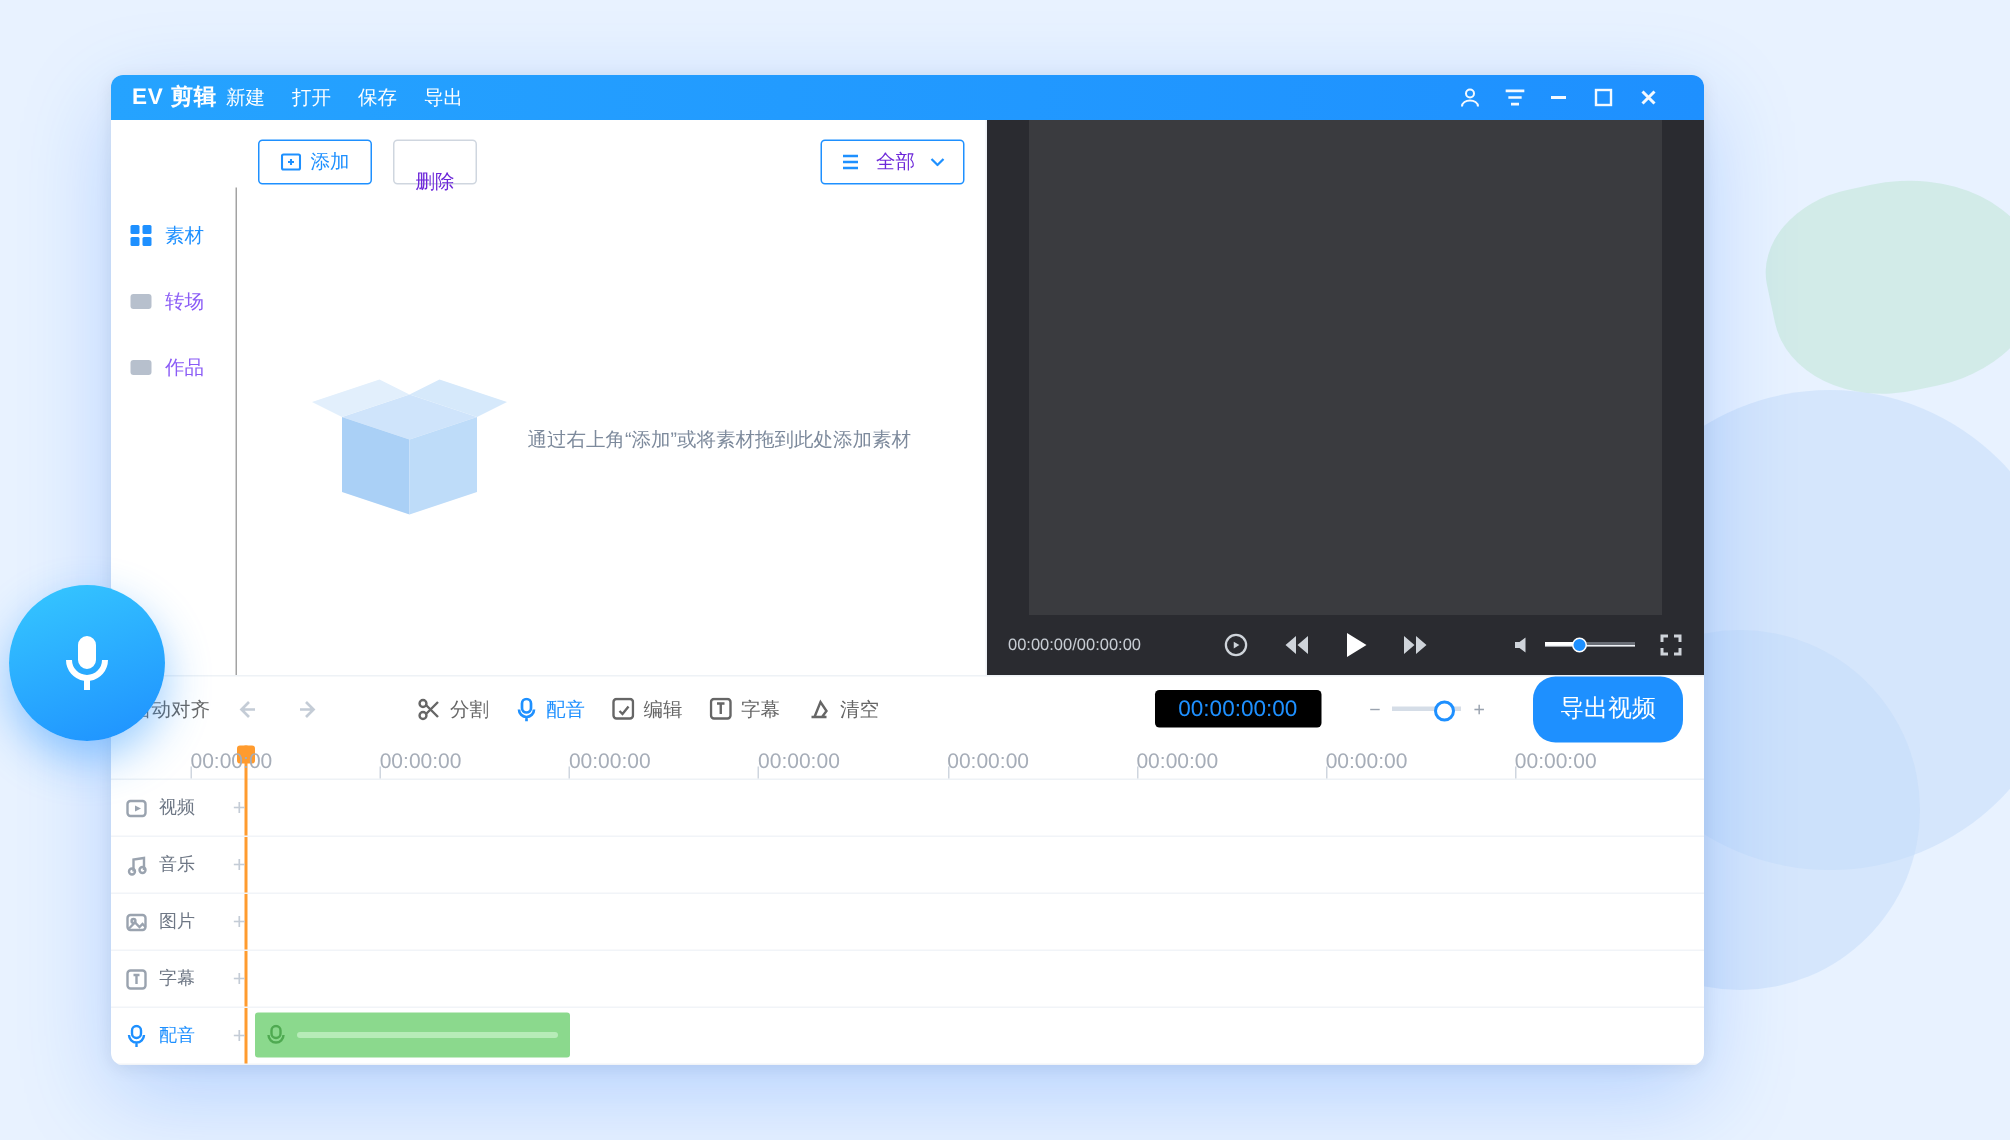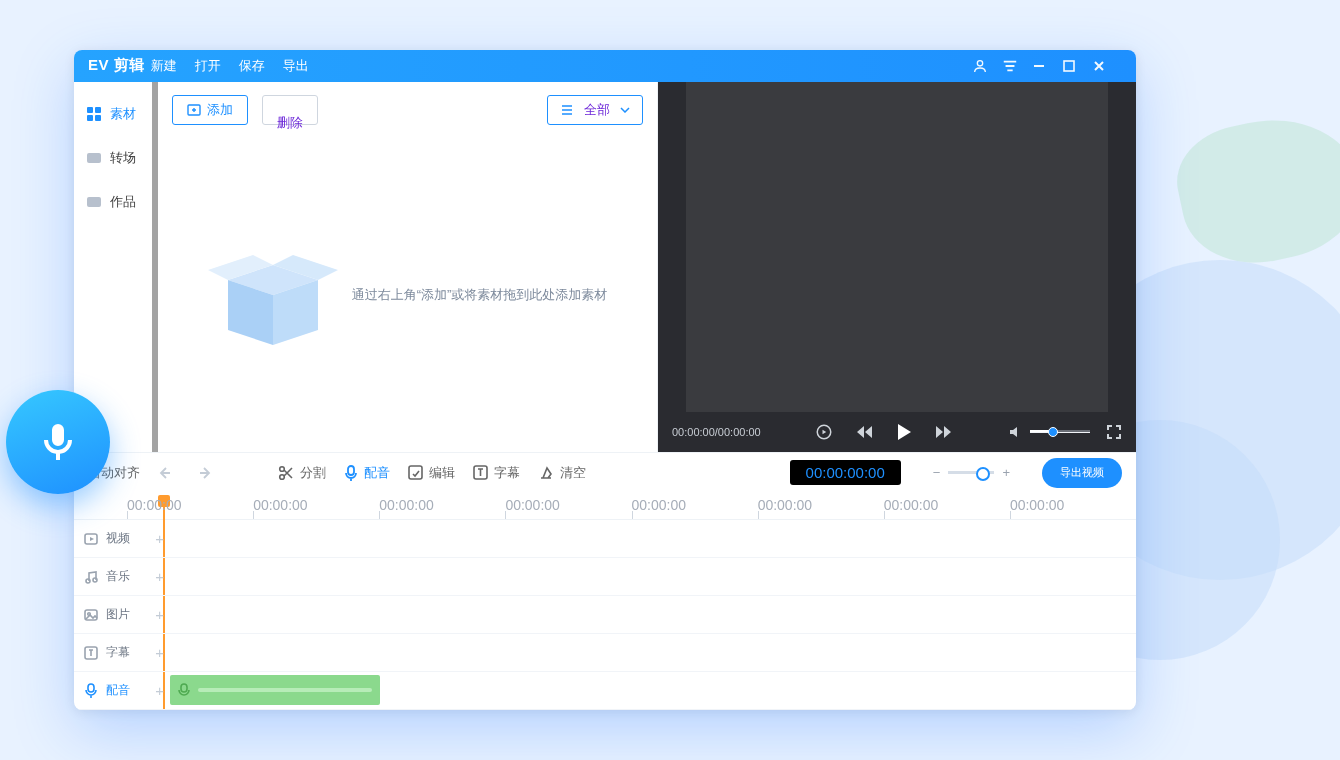--- a/index.html
+++ b/index.html
@@ -17,22 +17,22 @@
 
 .titlebar { height: 40px; background: linear-gradient(90deg,#25a3ff,#1e90ff); display:flex; align-items:center; color:#fff; font-size:13px; padding:0 14px; }
 .titlebar .logo { font-weight:700; font-size:15px; letter-spacing:.5px; margin-right:6px; }
 .titlebar .menus { display:flex; gap:18px; }
 .titlebar .menus span { cursor:pointer; }
 .titlebar .spacer { flex:1; }
 .titlebar .winbtn { width:30px; text-align:center; cursor:pointer; opacity:.95;}
 
 
 .main { flex:0 0 auto; height:370px; display:flex; }
-.sidebar { width:84px; border-right:6px solid #a3a3a3; padding-top:10px; }
-.sidebar .tab { display:flex; align-items:center; gap:8px; padding:0 12px; height:44px; font-size:13px; color:#404040; cursor:pointer; }
+.sidebar { width:84px; border-right:1px solid #a3a3a3; padding-top:10px;margin-top:45px; }
+.sidebar .tab { display:flex; align-items:center; gap:8px; padding:0 12px; height:44px; font-size:13px; color:#8b5cf6; cursor:pointer; }
 .sidebar .tab .sq { width:16px; height:16px; display:inline-flex; align-items:center; justify-content:center; }
 .sidebar .tab.active { color:#1e90ff; }
 
 .materials { flex:0 0 500px; display:flex; flex-direction:column; border-right:1px solid #eef2f6; }
 .materials .toolbar { height:56px; display:flex; align-items:center; padding:0 14px; gap:14px; }
 .btn-outline { height:30px; padding:12px 14px; border:1px solid #1e90ff; color:#1e90ff; background:#fff; border-radius:3px; display:inline-flex; align-items:center; gap:6px; font-size:13px; cursor:pointer; }
 .btn-outline.gray { border-color:#cfd6df; color:#6d28d9;flex-direction:column; }
 .mat-spacer { flex:1; }
 .dropdown { height:30px; border:1px solid #1e90ff; color:#6d28d9; border-radius:3px; display:inline-flex; align-items:center; gap:10px; padding:0 12px; font-size:13px; cursor:pointer;}
 .materials .empty { flex:1; display:flex; flex-direction:row; align-items:center; justify-content:center; gap:14px; color:#7d8a9c; font-size:13px; }
@@ -50,21 +50,21 @@
 
 
 .tlhead { height:52px; border-top:1px solid #eef2f6; display:flex; align-items:center; padding:0 14px; gap:18px; font-size:13px; color:#666; }
 .tlhead .itm { display:inline-flex; align-items:center; gap:6px; cursor:pointer; }
 .tlhead .itm.active { color:#1e90ff; }
 .tlhead .time-box { margin-left:auto; }
 .time-box span { color:#1e90ff; font-size:15px; padding:4px 16px; border-radius:3px; background:#000000; }
 .zoom { display:flex; align-items:center; gap:8px; margin:0 14px; }
 .zoom .ztrack { width:46px; height:3px; background:#d5dde7; position:relative; }
 .zoom .ztrack::after { content:''; position:absolute; left:60%; top:-4px; width:10px; height:10px; border-radius:50%; border:2px solid #1e90ff; background:#fff; }
-.export { height:30px; padding:0 18px; border:none; border-radius:15px; background:#1e90ff; color:#fff; font-size:11px; cursor:pointer; }
+.export { height:44px; padding:0 18px; border:none; border-radius:15px; background:#1e90ff; color:#fff; font-size:16px; cursor:pointer; }
 
 
 .ruler { height:34px; position:relative; padding-left:53px; display:flex; border-bottom:1px solid #eef2f6; font-size:14px; color:#a6adb8;}
 .ruler .tick { flex:1; position:relative; }
 .ruler .tick span { position:absolute; left:0; top:4px; }
 .ruler .tick::before { content:''; position:absolute; left:0; bottom:0; width:1px; height:8px; background:#cfd6df; }
 .playhead { position:absolute; left:90px; top:0; bottom:-188px; width:0; }
 .playhead::before { content:''; position:absolute; top:2px; left:-6px; width:12px; height:12px; background:#ff9b2e; border-radius:2px; }
 .playhead::after { content:''; position:absolute; top:2px; left:-1px; width:2px; height:220px; background:#ff9b2e; }
 

